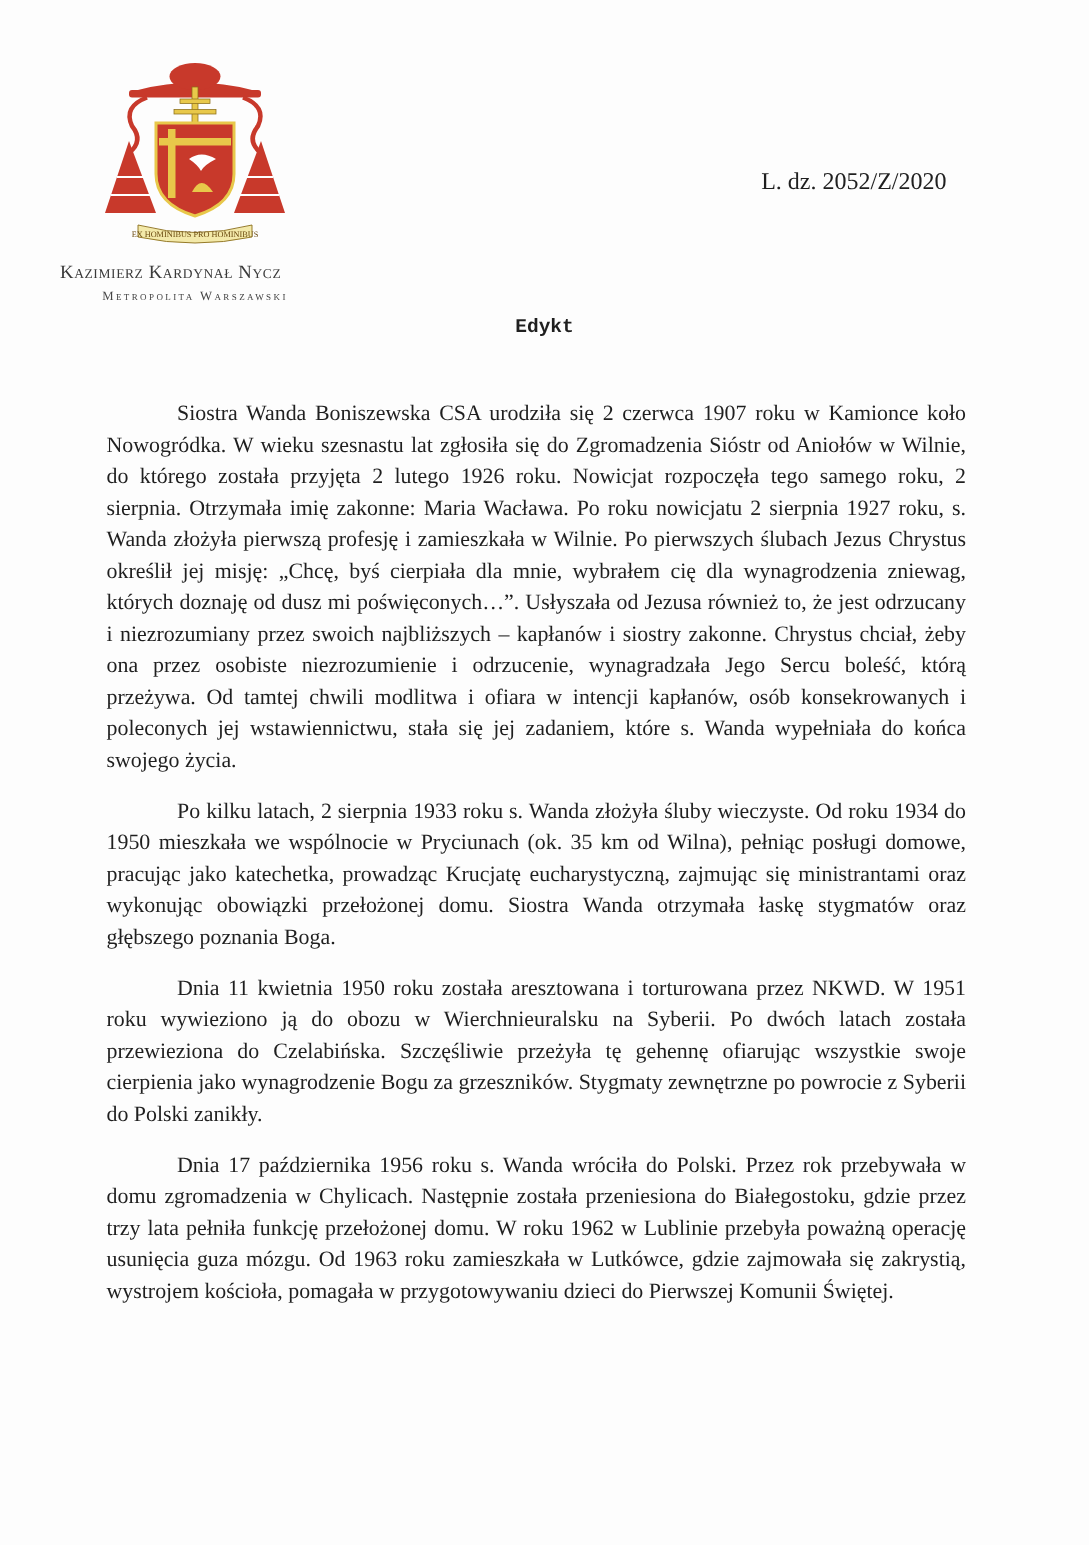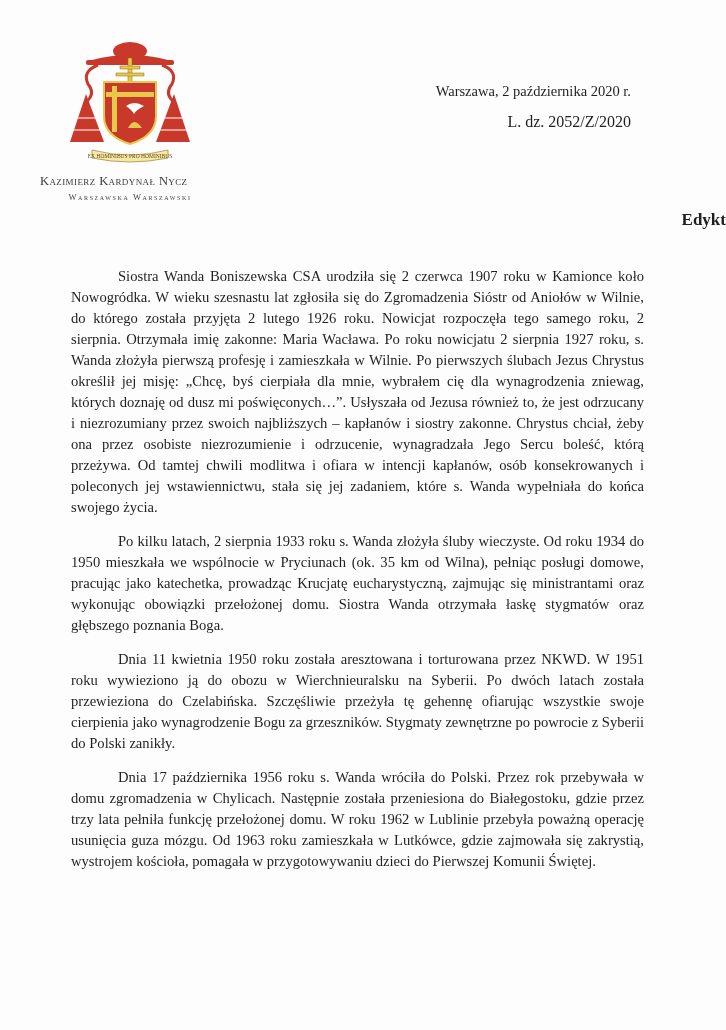--- a/index.html
+++ b/index.html
@@ -21,22 +21,22 @@
   .issuer-title {
     position: absolute; left: 40px; top: 192px; width: 180px; text-align: center;
     font-family: "Liberation Serif", serif; font-variant: small-caps;
     font-size: 8.5px; letter-spacing: 1.6px; color: #444;
   }
 
   .date-line { position: absolute; right: 95px; top: 83px; font-size: 14.5px; }
   .ref-line { position: absolute; right: 95px; top: 113px; font-size: 16px; }
 
   .doc-title {
-    position: absolute; left: 0; right: 0; top: 210px; text-align: right;
-    font-weight: bold; font-size: 17px;
+    position: absolute; left: 0; right: 0; top: 210px; text-align: center;
+    font-weight: bold; font-size: 13px; font-family: Liberation Mono, monospace;
   }
 
   .body-text {
     position: absolute; left: 71px; width: 573px;
     font-size: 14.6px; line-height: 21px; text-align: justify;
   }
   .body-text p { margin: 0 0 13px 0; text-indent: 47px; }
 </style>
 </head>
 <body>
@@ -66,23 +66,22 @@
     <rect x="50" y="50" width="5" height="46" fill="#e8c84a"></rect>
     <rect x="44" y="56" width="48" height="5" fill="#e8c84a"></rect>
     <path d="M64 70 Q72 64 82 70 Q74 74 72 78 Q70 74 64 70 Z" fill="#fff"></path>
     <path d="M66 92 Q72 80 80 92 Z" fill="#e8c84a"></path>
 
     <path d="M30 114 Q68 124 106 114 L106 122 Q68 130 30 122 Z" fill="#f3e9a9" stroke="#8a6d1a" stroke-width="0.6"></path>
     <text x="68" y="122" font-size="5.5" text-anchor="middle" fill="#6b4a10" font-family="Liberation Serif, serif">EX HOMINIBUS PRO HOMINIBUS</text>
   </svg>
 
   <div class="issuer-name">Kazimierz Kardynał Nycz</div>
-  <div class="issuer-title">Warszawska Warszawski</div>
+  <div class="issuer-title">Metropolita Warszawski</div>
 
-  <div class="date-line">Warszawa, 2 października 2020 r.</div>
   <div class="ref-line">L. dz. 2052/Z/2020</div>
 
   <div class="doc-title">Edykt</div>
 
   <div class="body-text" style="top:266px;">
     <p>Siostra Wanda Boniszewska CSA urodziła się 2 czerwca 1907 roku w Kamionce koło Nowogródka. W wieku szesnastu lat zgłosiła się do Zgromadzenia Sióstr od Aniołów w Wilnie, do którego została przyjęta 2 lutego 1926 roku. Nowicjat rozpoczęła tego samego roku, 2 sierpnia. Otrzymała imię zakonne: Maria Wacława. Po roku nowicjatu 2 sierpnia 1927 roku, s. Wanda złożyła pierwszą profesję i zamieszkała w Wilnie. Po pierwszych ślubach Jezus Chrystus określił jej misję: „Chcę, byś cierpiała dla mnie, wybrałem cię dla wynagrodzenia zniewag, których doznaję od dusz mi poświęconych…”. Usłyszała od Jezusa również to, że jest odrzucany i niezrozumiany przez swoich najbliższych – kapłanów i siostry zakonne. Chrystus chciał, żeby ona przez osobiste niezrozumienie i odrzucenie, wynagradzała Jego Sercu boleść, którą przeżywa. Od tamtej chwili modlitwa i ofiara w intencji kapłanów, osób konsekrowanych i poleconych jej wstawiennictwu, stała się jej zadaniem, które s. Wanda wypełniała do końca swojego życia.</p>
     <p>Po kilku latach, 2 sierpnia 1933 roku s. Wanda złożyła śluby wieczyste. Od roku 1934 do 1950 mieszkała we wspólnocie w Pryciunach (ok. 35 km od Wilna), pełniąc posługi domowe, pracując jako katechetka, prowadząc Krucjatę eucharystyczną, zajmując się ministrantami oraz wykonując obowiązki przełożonej domu. Siostra Wanda otrzymała łaskę stygmatów oraz głębszego poznania Boga.</p>
     <p>Dnia 11 kwietnia 1950 roku została aresztowana i torturowana przez NKWD. W 1951 roku wywieziono ją do obozu w Wierchnieuralsku na Syberii. Po dwóch latach została przewieziona do Czelabińska. Szczęśliwie przeżyła tę gehennę ofiarując wszystkie swoje cierpienia jako wynagrodzenie Bogu za grzeszników. Stygmaty zewnętrzne po powrocie z Syberii do Polski zanikły.</p>
     <p>Dnia 17 października 1956 roku s. Wanda wróciła do Polski. Przez rok przebywała w domu zgromadzenia w Chylicach. Następnie została przeniesiona do Białegostoku, gdzie przez trzy lata pełniła funkcję przełożonej domu. W roku 1962 w Lublinie przebyła poważną operację usunięcia guza mózgu. Od 1963 roku zamieszkała w Lutkówce, gdzie zajmowała się zakrystią, wystrojem kościoła, pomagała w przygotowywaniu dzieci do Pierwszej Komunii Świętej.</p>
   </div>

